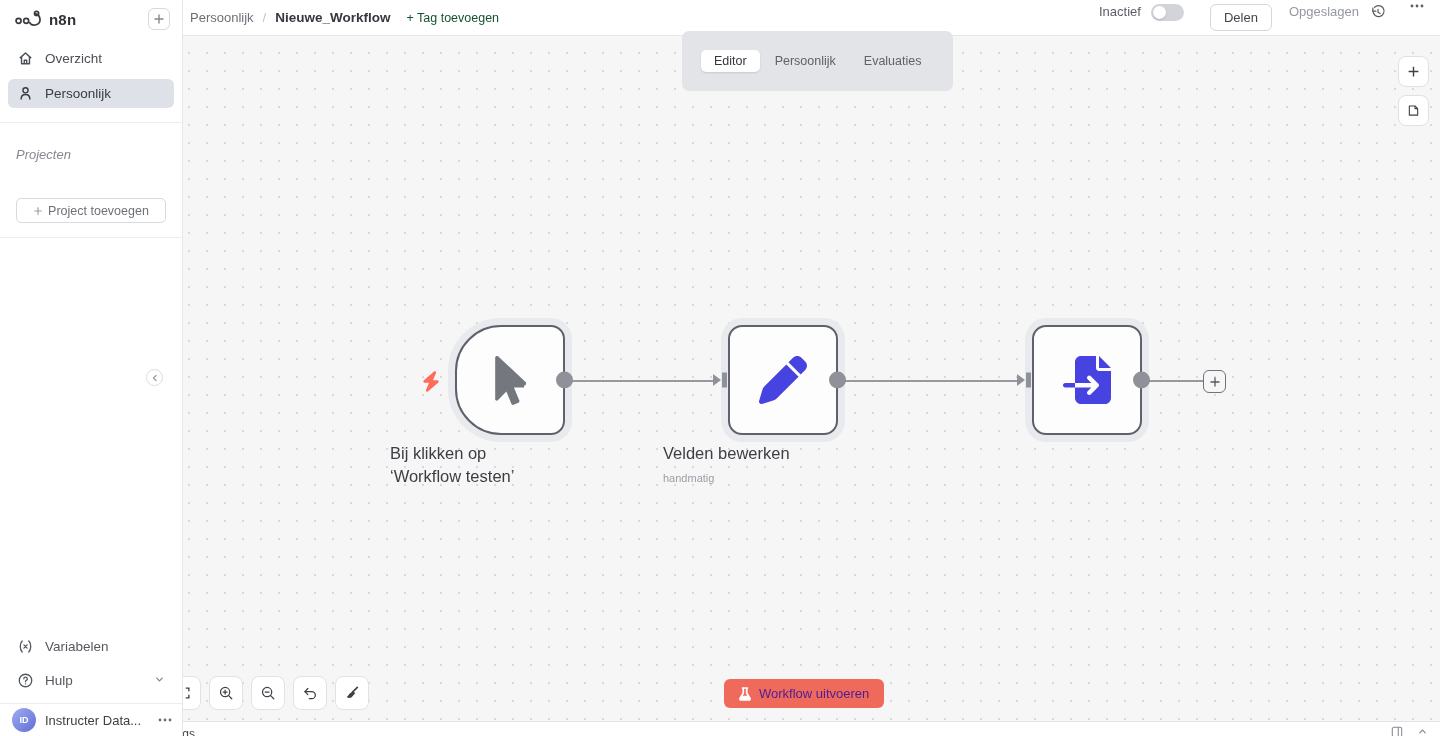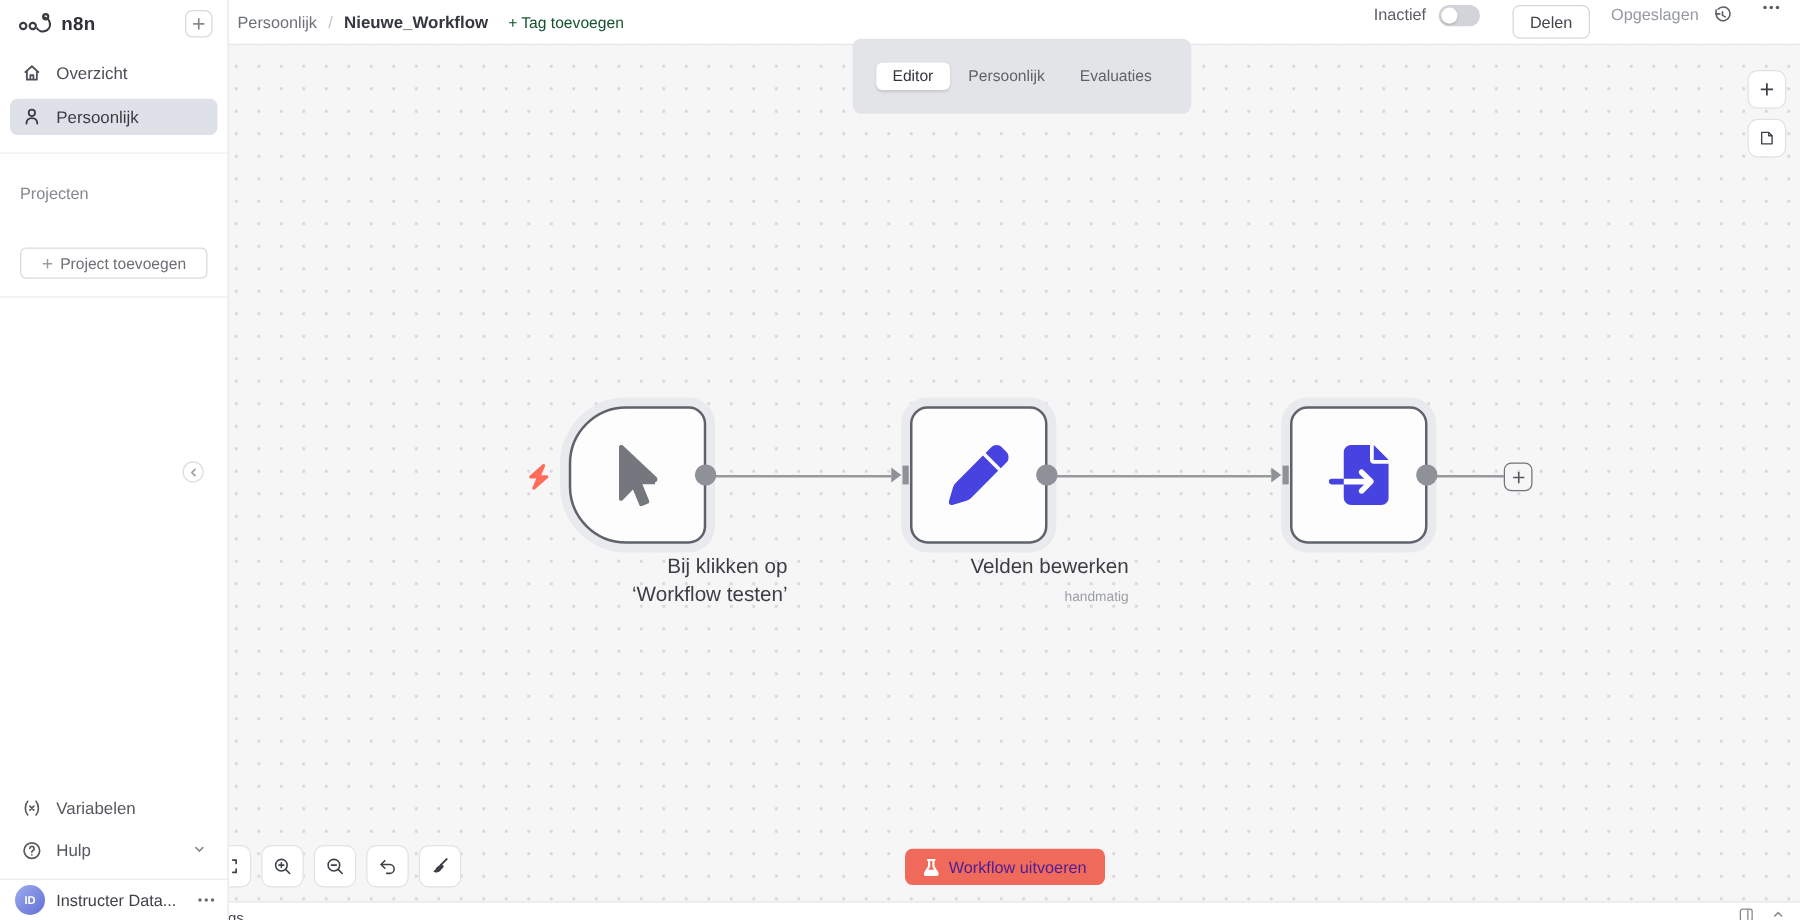--- a/index.html
+++ b/index.html
@@ -13,21 +13,21 @@
   .sidebar-head { display:flex; align-items:center; padding:8px 12px 6px 14px; }
   .logo-glyph { display:flex; align-items:center; }
   .logo-text { font-size:15px; font-weight:700; color:#2f3136; margin-left:7px; letter-spacing:.2px; }
   .new-wf-btn { margin-left:auto; width:22px; height:22px; border:1px solid #d8d9de; border-radius:6px;
                 background:#fff; display:flex; align-items:center; justify-content:center; cursor:pointer; }
   .nav { margin-top:8px; padding:0 8px; }
   .nav-item { display:flex; align-items:center; gap:11px; height:29px; padding:0 9px; border-radius:6px;
               font-size:13.5px; color:#4c4f56; cursor:pointer; margin-bottom:6px; }
   .nav-item.active { background:#dfe1e9; color:#3a3c42; }
   .side-divider { border-top:1px solid #eeeef1; margin:8px 0 0 0; }
-  .projects-header { margin:24px 16px 0 16px; font-size:13px; color:#85888f; }
+  .projects-header { margin:24px 16px 0 16px; font-size:13px; color:#85888f;font-style:italic; }
   .add-project { margin:36px 16px 0 16px; height:25px; border:1px solid #d9dade; border-radius:5px;
                  background:#fff; font-size:12.5px; color:#6d7077; display:flex; align-items:center;
                  justify-content:center; gap:5px; cursor:pointer; }
   .side-spacer { flex:1; }
   .bottom-nav { padding:0 8px 4px 8px; }
   .bottom-item { display:flex; align-items:center; gap:11px; height:30px; padding:0 9px; border-radius:6px;
                  font-size:13.5px; color:#55585e; cursor:pointer; margin-bottom:4px; }
   .bottom-item .chev { margin-left:auto; }
   .user-row { border-top:1px solid #ececef; height:33px; display:flex; align-items:center;
               padding:0 10px 0 12px; gap:9px; cursor:pointer; }
@@ -87,21 +87,21 @@
             width:5px; height:15px; background:#8e9198; }
   .in-tri { position:absolute; left:-17px; top:50%; transform:translateY(-50%); width:0; height:0;
             border-top:6px solid transparent; border-bottom:6px solid transparent; border-left:8px solid #8e9198; }
 
   .bolt { position:absolute; left:267px; top:335px; cursor:pointer; }
 
   .plus-endpoint { position:absolute; left:1048px; top:334px; width:23px; height:23px;
                    border:1.6px solid #70737b; border-radius:6px; display:flex; align-items:center;
                    justify-content:center; cursor:pointer; background:transparent; }
 
-  .node-label { position:absolute; top:406px; text-align:right; font-size:16.5px; line-height:23px; color:#3c3e44; }
+  .node-label { position:absolute; top:406px; text-align:left; font-size:16.5px; line-height:23px; color:#3c3e44; }
   .label1 { left:235px; width:240px; }
   .label2 { left:508px; width:240px; }
   .label3 { left:832px; width:200px; }
   .label3 .t { display:inline-block; max-width:160px; }
   .node-sub { font-size:11px; color:#9b9ea5; margin-top:2px; }
 
   .canvas-toolbar { position:absolute; left:12px; top:640px; display:flex; gap:8px; }
   .tool-btn { width:34px; height:34px; background:#fff; border:1px solid #e1e2e6; border-radius:8px;
               display:flex; align-items:center; justify-content:center; cursor:pointer; }
 

